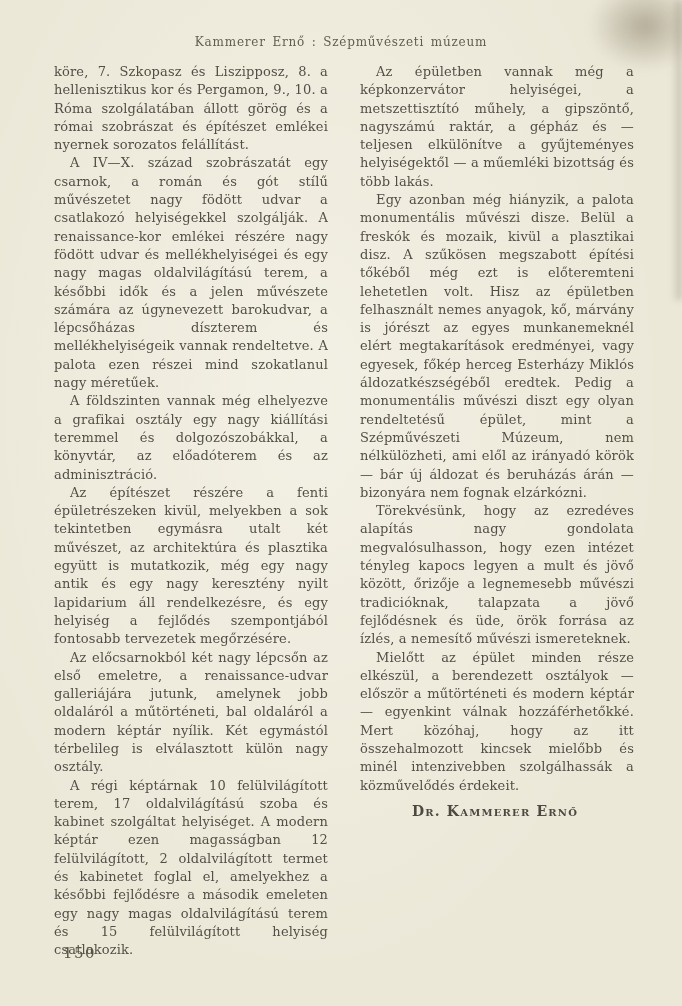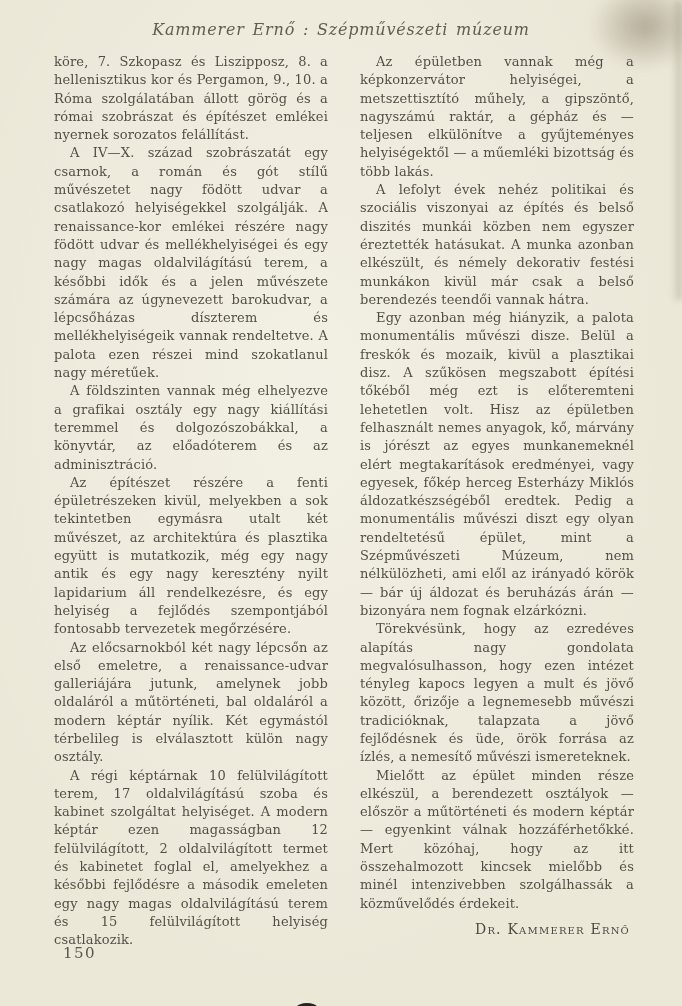--- a/index.html
+++ b/index.html
@@ -28,24 +28,23 @@
   }
   .edge-shade {
     position:absolute;
     top:0; right:0;
     width:10px; height:300px;
     background:linear-gradient(to left, rgba(90,82,60,0.30), rgba(90,82,60,0));
     filter:blur(3px);
     pointer-events:none;
   }
   .header {
-    padding-top:20px;
+    padding-top:35px;
     text-align:center;
-    font-style:italic;
-    font-size:16px;
+    font-size:12px;
     letter-spacing:0.8px;
     word-spacing:2px;
     color:#615d50;
   }
   .columns {
     display:flex;
     gap:32px;
     padding:14px 48px 0 54px;
   }
   .col { flex:1 1 0; min-width:0; }
@@ -54,25 +53,26 @@
     font-size:13px;
     line-height:18.3px;
     text-align:justify;
     letter-spacing:0.15px;
     color:#524f46;
   }
   .para.ind { text-indent:16px; }
   .signature {
     margin-top:8px;
     padding-right:4px;
-    text-align:right;
+    text-align:center;
     font-variant:small-caps;
     letter-spacing:1.2px;
     font-size:14px;
     color:#4c4940;
+    font-weight:bold;
   }
   .vignette {
     margin:46px 0 0 224px;
     width:264px;
     height:96px;
   }
   .pageno {
     position:absolute;
     left:63px;
     bottom:44px;
@@ -94,21 +94,20 @@
     <div class="col">
       <p class="para">köre, 7. Szkopasz és Liszipposz, 8. a hellenisztikus kor és Pergamon, 9., 10. a Róma szolgálatában állott görög és a római szobrászat és építészet emlékei nyernek sorozatos felállítást.</p>
       <p class="para ind">A IV—X. század szobrászatát egy csarnok, a román és gót stílű művészetet nagy födött udvar a csatlakozó helyiségekkel szolgálják. A renaissance-kor emlékei részére nagy födött udvar és mellékhelyiségei és egy nagy magas oldalvilágítású terem, a későbbi idők és a jelen művészete számára az úgynevezett barokudvar, a lépcsőházas díszterem és mellékhelyiségeik vannak rendeltetve. A palota ezen részei mind szokatlanul nagy méretűek.</p>
       <p class="para ind">A földszinten vannak még elhelyezve a grafikai osztály egy nagy kiállítási teremmel és dolgozószobákkal, a könyvtár, az előadóterem és az adminisztráció.</p>
       <p class="para ind">Az építészet részére a fenti épületrészeken kivül, melyekben a sok tekintetben egymásra utalt két művészet, az architektúra és plasztika együtt is mutatkozik, még egy nagy antik és egy nagy keresztény nyilt lapidarium áll rendelkezésre, és egy helyiség a fejlődés szempontjából fontosabb tervezetek megőrzésére.</p>
       <p class="para ind">Az előcsarnokból két nagy lépcsőn az első emeletre, a renaissance-udvar galleriájára jutunk, amelynek jobb oldaláról a műtörténeti, bal oldaláról a modern képtár nyílik. Két egymástól térbelileg is elválasztott külön nagy osztály.</p>
       <p class="para ind">A régi képtárnak 10 felülvilágított terem, 17 oldalvilágítású szoba és kabinet szolgáltat helyiséget. A modern képtár ezen magasságban 12 felülvilágított, 2 oldalvilágított termet és kabinetet foglal el, amelyekhez a későbbi fejlődésre a második emeleten egy nagy magas oldalvilágítású terem és 15 felülvilágított helyiség csatlakozik.</p>
     </div>
     <div class="col">
       <p class="para ind">Az épületben vannak még a képkonzervátor helyiségei, a metszettisztító műhely, a gipszöntő, nagyszámú raktár, a gépház és — teljesen elkülönítve a gyűjteményes helyiségektől — a műemléki bizottság és több lakás.</p>
-      <p class="para ind">A lefolyt évek nehéz politikai és szociális viszonyai az építés és belső diszités munkái közben nem egyszer éreztették hatásukat. A munka azonban elkészült, és némely dekorativ festési munkákon kivül már csak a belső berendezés teendői vannak hátra.</p>
       <p class="para ind">Egy azonban még hiányzik, a palota monumentális művészi disze. Belül a freskók és mozaik, kivül a plasztikai disz. A szűkösen megszabott építési tőkéből még ezt is előteremteni lehetetlen volt. Hisz az épületben felhasznált nemes anyagok, kő, márvány is jórészt az egyes munkanemeknél elért megtakarítások eredményei, vagy egyesek, főkép herceg Esterházy Miklós áldozatkészségéből eredtek. Pedig a monumentális művészi diszt egy olyan rendeltetésű épület, mint a Szépművészeti Múzeum, nem nélkülözheti, ami elől az irányadó körök — bár új áldozat és beruházás árán — bizonyára nem fognak elzárkózni.</p>
       <p class="para ind">Törekvésünk, hogy az ezredéves alapítás nagy gondolata megvalósulhasson, hogy ezen intézet tényleg kapocs legyen a mult és jövő között, őrizője a legnemesebb művészi tradicióknak, talapzata a jövő fejlődésnek és üde, örök forrása az ízlés, a nemesítő művészi ismereteknek.</p>
       <p class="para ind">Mielőtt az épület minden része elkészül, a berendezett osztályok — először a műtörténeti és modern képtár — egyenkint válnak hozzáférhetőkké. Mert közóhaj, hogy az itt összehalmozott kincsek mielőbb és minél intenzivebben szolgálhassák a közművelődés érdekeit.</p>
       <div class="signature">Dr. Kammerer Ernő</div>
     </div>
   </div>
 
   <div class="vignette">
     <svg width="264" height="96" viewBox="0 0 264 96" xmlns="http://www.w3.org/2000/svg">
 

